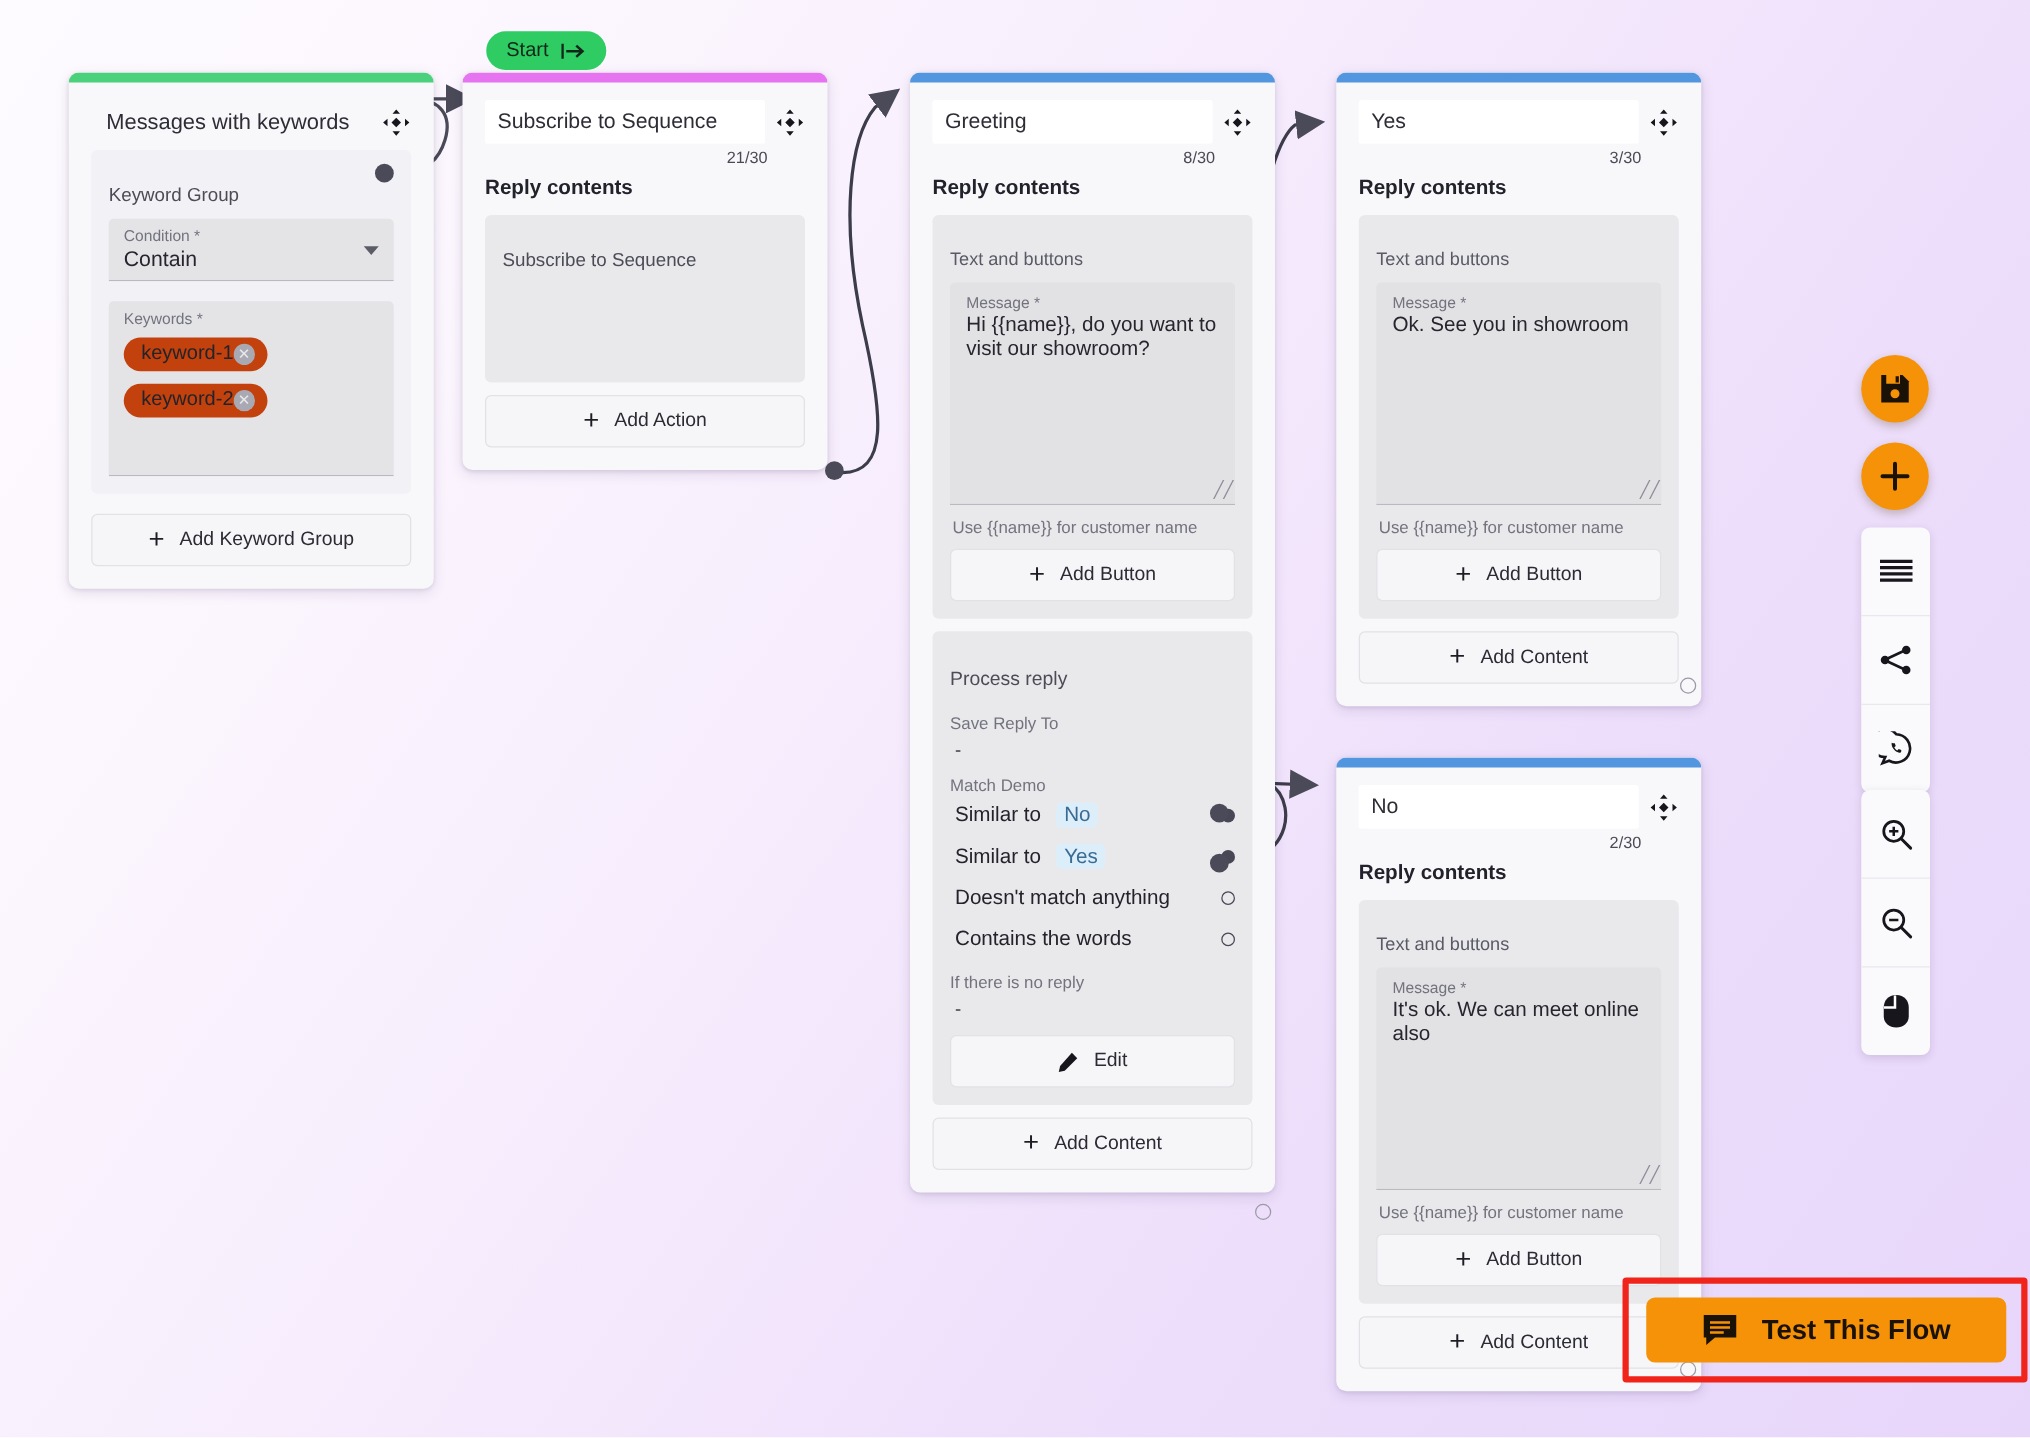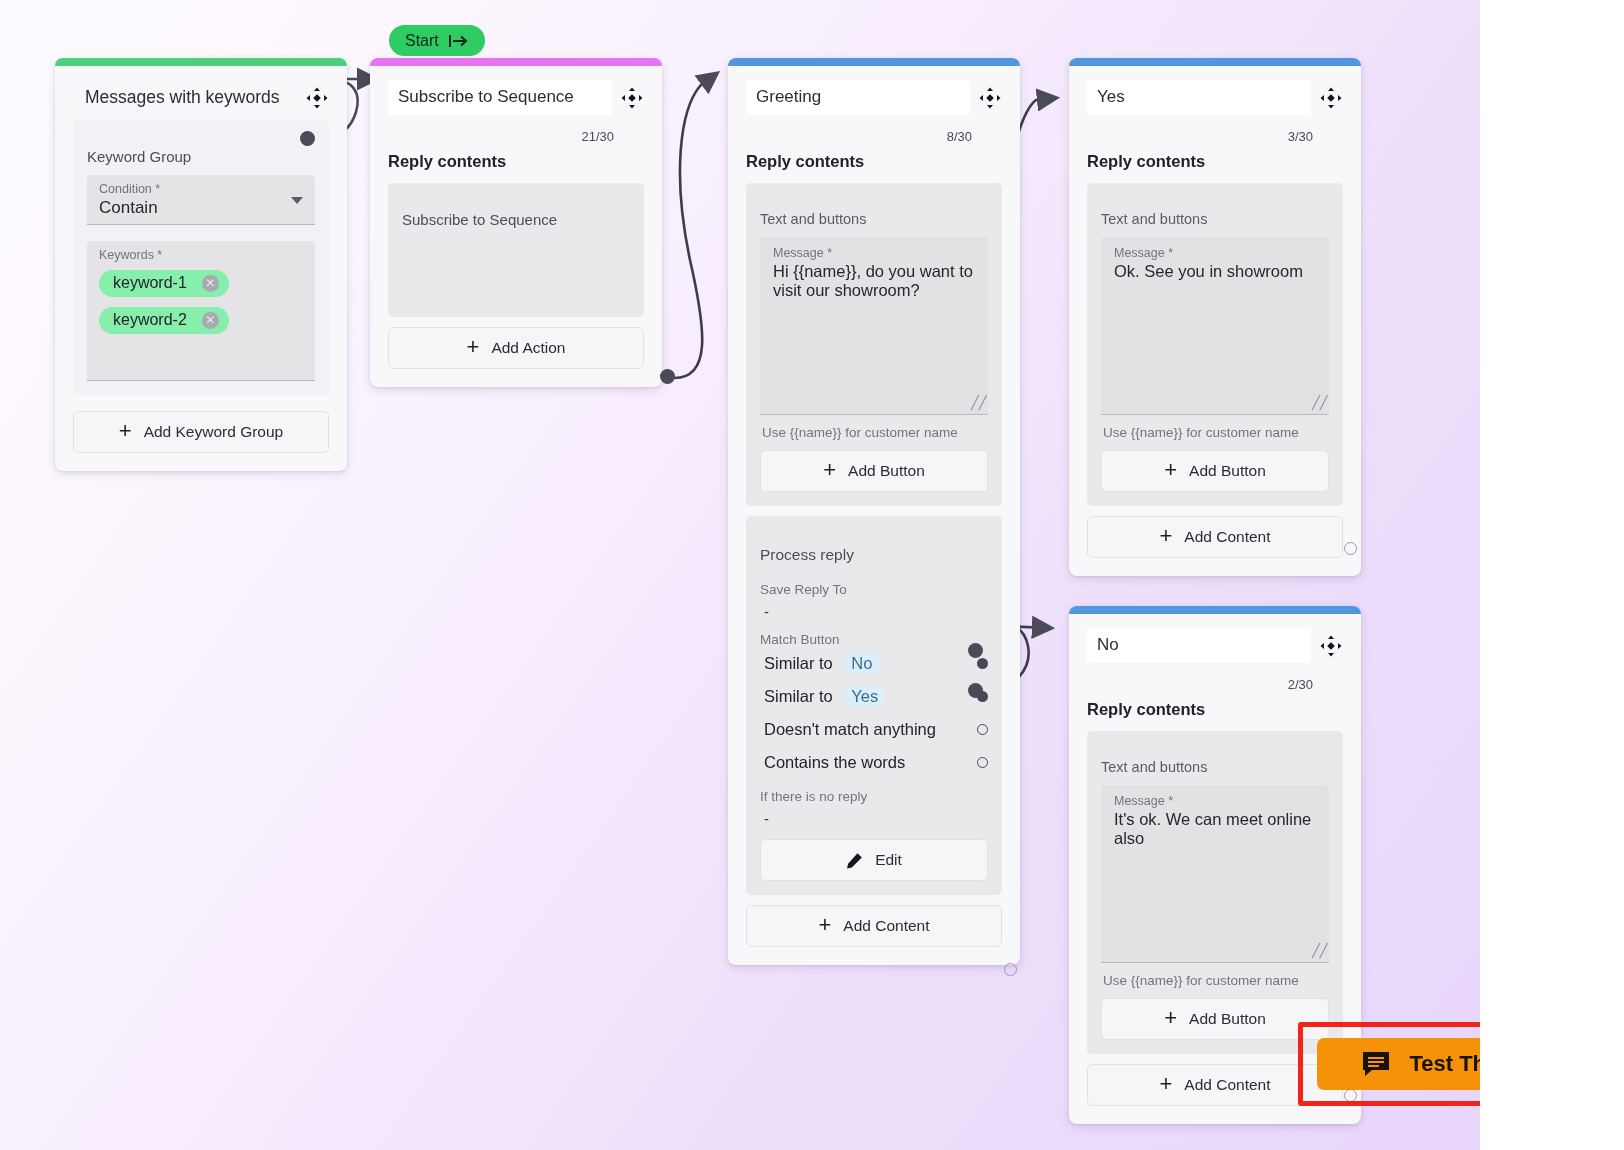--- a/index.html
+++ b/index.html
@@ -3,21 +3,21 @@
 <meta charset="utf-8">
 <style>
   html, body {
     margin: 0; padding: 0;
     width: 1624px; height: 1150px;
     overflow: hidden;
     font-family: "Liberation Sans", sans-serif;
   }
   #canvas {
     position: relative;
-    width: 1480px; height: 1150px;
+    width: 1624px; height: 1150px;
     background: linear-gradient(125deg, #fdfbff 0%, #fcf7fe 18%, #f7edfd 42%, #eddefb 70%, #e7d6fa 100%);
     overflow: hidden;
   }
 
   
   #edges { position:absolute; inset:0; width:1624px; height:1150px; pointer-events:none; }
 
   
   .card {
     position: absolute;
@@ -35,21 +35,21 @@
     font-size: 17px;
     color: #2d2d36;
     padding: 7px 10px 8px 10px;
     flex: 1 1 auto;
     border: none;
     outline: none;
     font-family: "Liberation Sans", sans-serif;
     border-radius: 2px;
   }
   .drag-handle { margin-left: 8px; margin-top: 6px; flex: 0 0 auto; cursor: move; }
-  .counter { text-align: right; font-size: 13px; color: #4a4a55; margin-top: 14px; padding-right: 30px; }
+  .counter { text-align: right; font-size: 13px; color: #4a4a55; margin-top: 3px; padding-right: 30px; }
   .section-heading { font-size: 16.5px; font-weight: bold; color: #22222c; margin: 8px 0 12px 0; }
 
   .panel {
     background: #e9e9ec;
     border-radius: 5px;
     padding: 12px 14px 14px 14px;
     margin-bottom: 10px;
   }
   .panel-label { font-size: 14.5px; color: #5a5a66; margin-bottom: 10px; margin-top: 16px; }
 
@@ -95,22 +95,22 @@
   .msg-label { font-size: 12.5px; color: #73737f; }
   .msg-text { font-size: 16.5px; color: #26262e; line-height: 1.15; padding-top: 2px; }
   .resize-grip {
     position: absolute; right: 5px; bottom: 5px; width: 12px; height: 12px;
     color:#8d8d98; font-size: 13px; line-height: 12px;
   }
   .hint { font-size: 13.5px; color: #73737f; padding: 10px 2px 10px 2px; }
 
   
   .chip {
-    display: inline-flex; align-items: center; gap: 15px;
-    background: #86efac; border-radius: 14px;
+    display: inline-flex; align-items: center; gap: 0;
+    background: #c2410c; border-radius: 14px;
     padding: 4px 10px 5px 14px; margin: 2px 0 8px 0;
     font-size: 16px; color: #23232b;
   }
   .chip-x {
     width: 17px; height: 17px; border-radius: 50%;
     background: #a9a9b3; color: #e9e9ec;
     display:flex;align-items:center;justify-content:center;
     font-size: 12px; line-height: 1; cursor: pointer;
   }
 
@@ -303,21 +303,21 @@
         <div class="ghost-btn">
           <span class="plus">+</span>
           <span>Add Button</span>
         </div>
       </div>
 
       <div class="panel" style="padding-top:14px;">
         <div class="panel-label" style="font-size:15.5px;color:#4c4c57;margin-bottom:6px;">Process reply</div>
         <div class="pr-label" style="margin-top:18px;">Save Reply To</div>
         <div class="pr-dash">-</div>
-        <div class="pr-label">Match Button</div>
+        <div class="pr-label">Match Demo</div>
 
         <div class="match-row">
           <span>
             <span>Similar to</span>
             <span class="pill">No</span>
           </span>
           <span class="dot-filled"></span>
         </div>
         <div class="match-row">
           <span>

